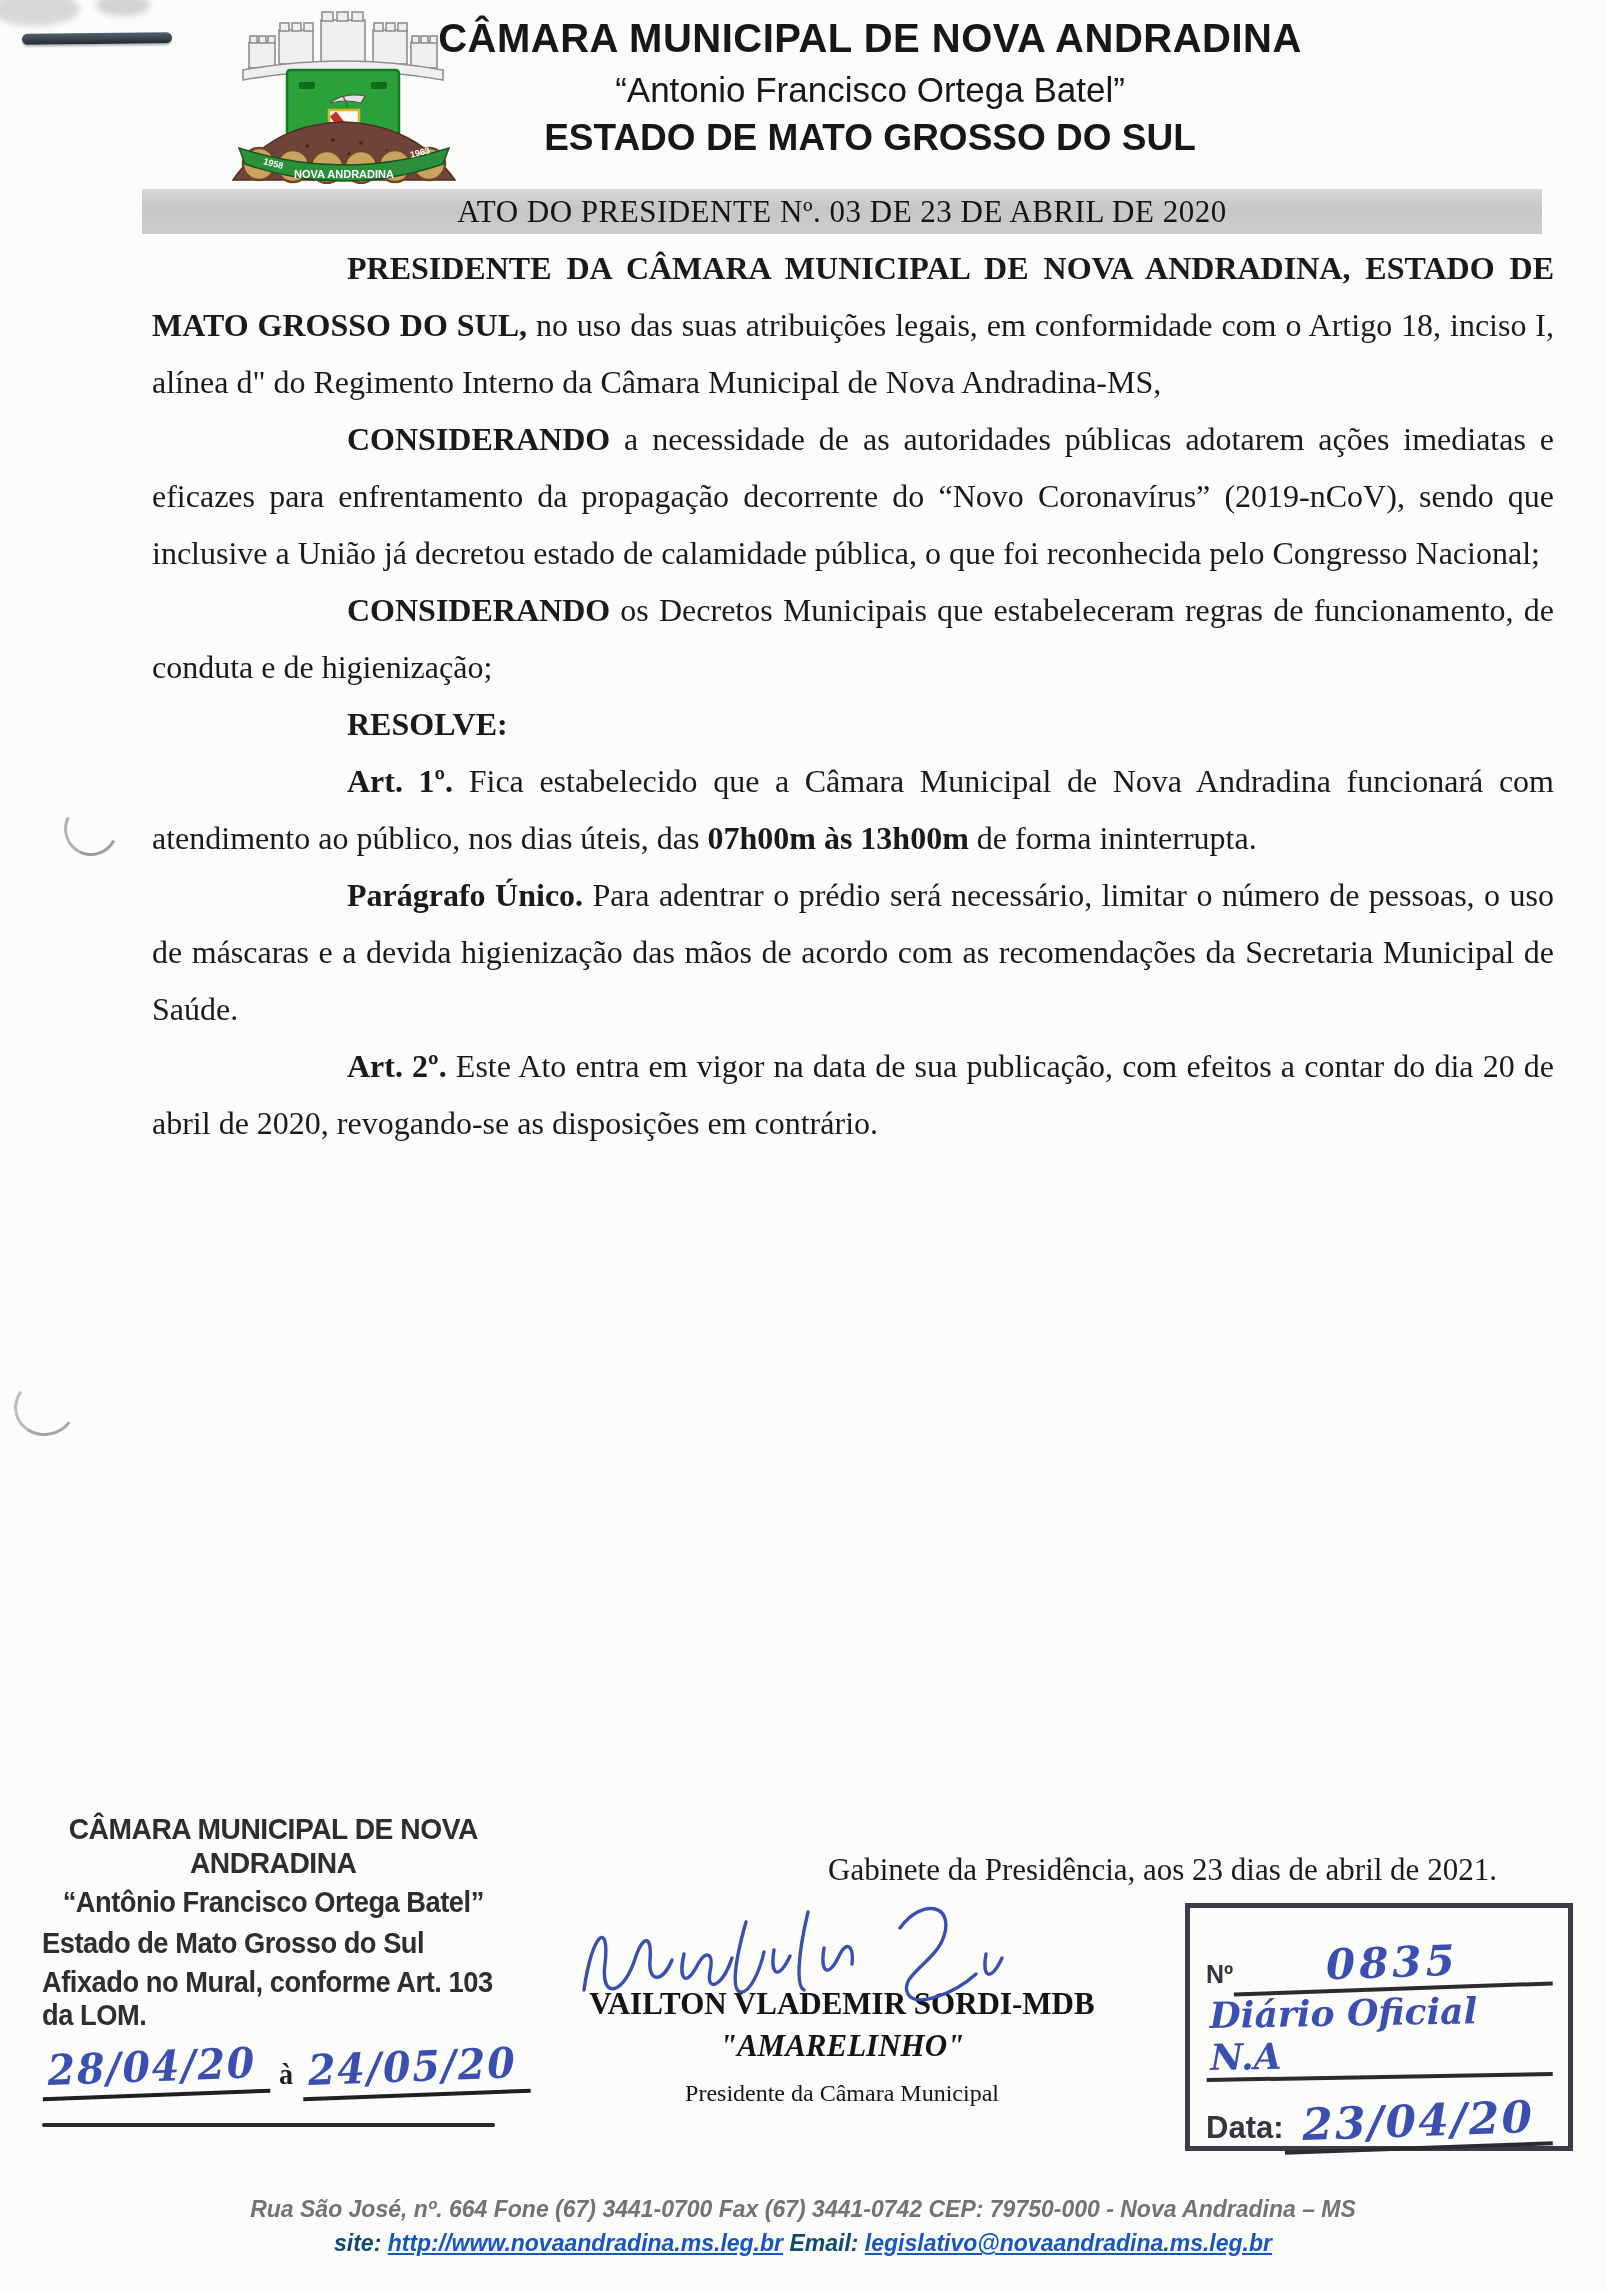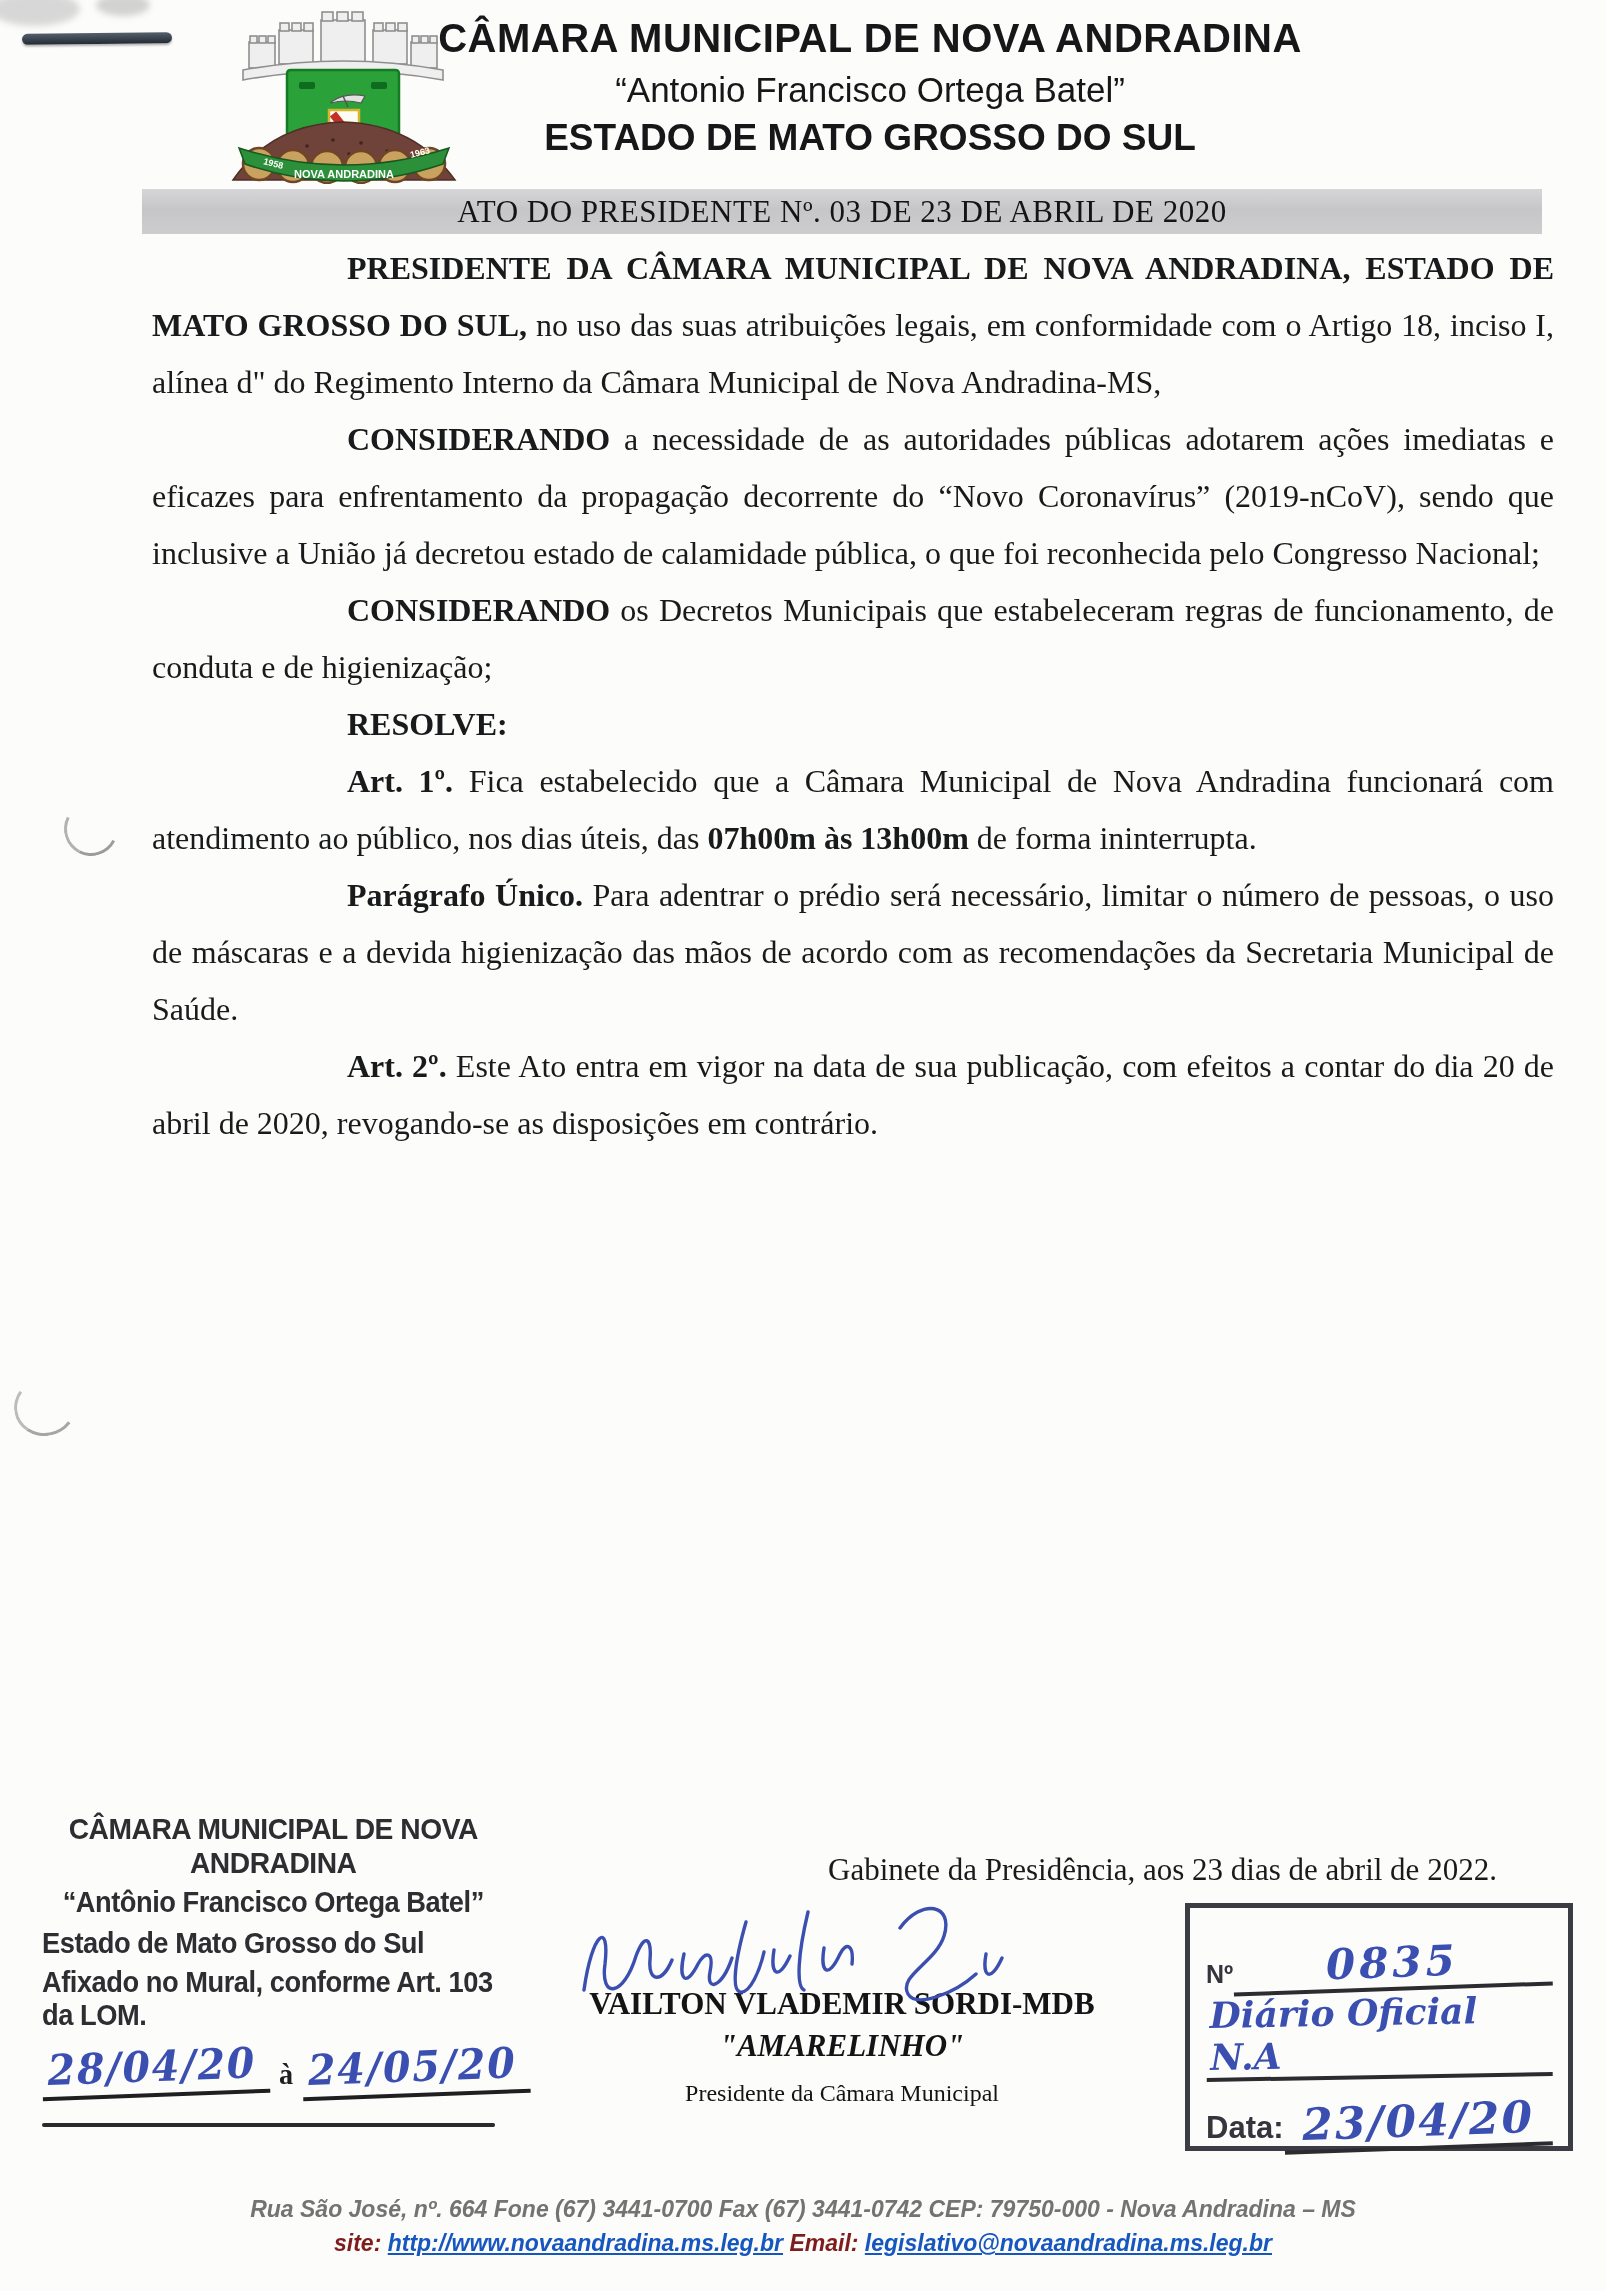--- a/index.html
+++ b/index.html
@@ -74,21 +74,21 @@
   .pub-row3{display:flex;align-items:flex-end;margin:16px 16px 0 16px;}
   .pub-data-label{font-size:31px;font-weight:bold;padding-bottom:4px;}
   .pub-data-val{flex:1;text-align:center;font-size:44px;border-bottom:4px solid #2c2c30;
     transform:rotate(-2deg);letter-spacing:2px;}
 
   
   .footer{left:0;top:2196px;width:1606px;text-align:center;
     font-family:"Liberation Sans", sans-serif;font-style:italic;font-weight:bold;}
   .footer-l1{font-size:23px;color:#737373;}
   .footer-l2{font-size:23px;margin-top:7px;}
-  .f-red{color:#7f1d1d;}
+  .f-red{color:#0c4a6e;}
   .f-link{color:#1556c0;text-decoration:underline;}
 
   
   .blob1{left:-10px;top:-8px;width:90px;height:34px;background:#cfcfcf;
     border-radius:50%;filter:blur(3px);opacity:.8;}
   .blob2{left:96px;top:-6px;width:54px;height:22px;background:#c8c8c8;
     border-radius:50%;filter:blur(3px);opacity:.8;}
   .smudge-bar{left:22px;top:33px;width:150px;height:11px;border-radius:6px;
     background:linear-gradient(180deg,#55606c,#232b34);transform:rotate(-.6deg);
     box-shadow:0 2px 2px rgba(120,120,120,.5);}
@@ -205,21 +205,21 @@
     <div class="ms-l3">Estado de Mato Grosso do Sul</div>
     <div class="ms-l4">Afixado no Mural, conforme Art. 103 da LOM.</div>
     <div class="ms-dates">
       <span class="hand ms-date">28/04/20</span>
       <span class="ms-sep">à</span>
       <span class="hand ms-date">24/05/20</span>
     </div>
     <div class="ms-rule"></div>
   </div>
 
-  <div class="abs gabinete">Gabinete da Presidência, aos 23 dias de abril de 2022.</div>
+  <div class="abs gabinete">Gabinete da Presidência, aos 23 dias de abril de 2021.</div>
 
   <div class="abs signature-block">
     <svg class="sig-svg" width="470" height="125" viewBox="0 0 470 125">
       <path d="M14,96 C22,38 40,26 35,70 C30,106 54,102 66,62 C74,40 82,42 80,66 C78,88 92,90 102,66
                M114,60 C108,86 116,94 128,70 C136,56 144,58 140,78 C136,98 152,94 162,64
                M176,28 C164,70 162,96 170,98 C180,100 190,76 194,58
                M204,56 C200,80 208,88 220,62
                M238,18 C228,60 226,92 234,96
                M254,54 C250,78 258,86 270,60 C276,48 284,50 282,70
                M330,34 C352,4 384,10 374,42 C366,68 328,82 338,100 C346,114 384,100 406,80

